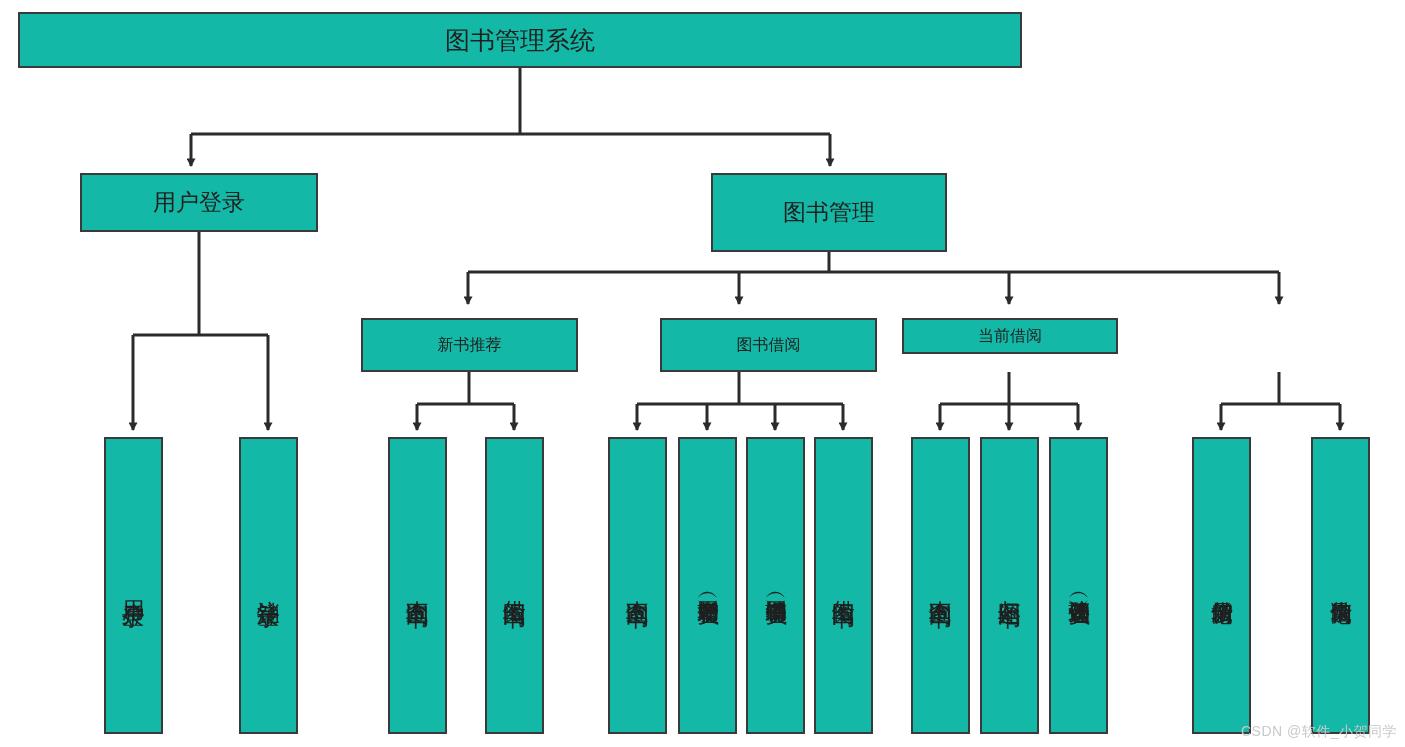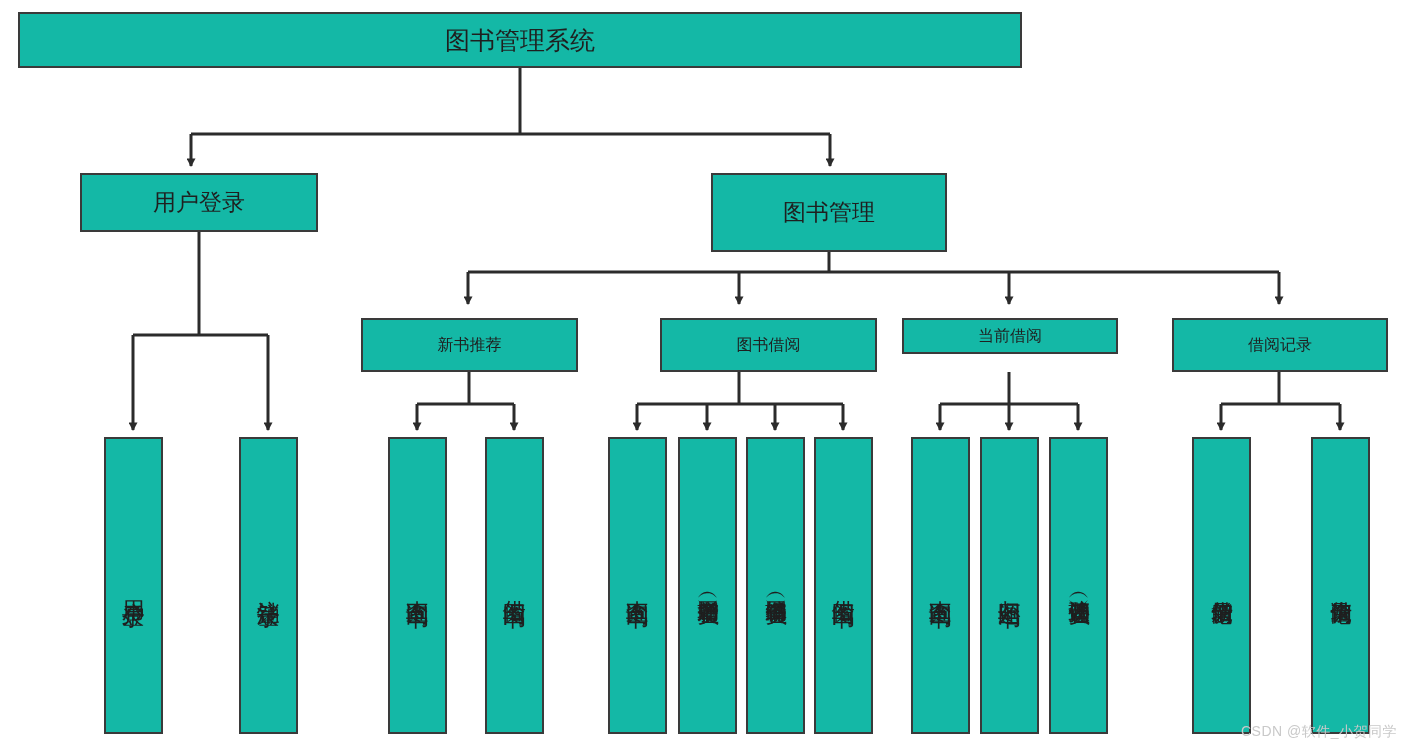--- a/index.html
+++ b/index.html
@@ -137,23 +137,20 @@
 
   <div class="node level2" style="left:361px; top:318px; width:217px; height:54px;">
     <span>新书推荐</span>
   </div>
   <div class="node level2" style="left:632px; top:318px; width:217px; height:54px;margin-left:28px;">
     <span>图书借阅</span>
   </div>
   <div class="node level2" style="left:902px; top:318px; width:216px; height:36px;">
     <span>当前借阅</span>
   </div>
-  <div class="node level2" style="left:1172px; top:318px; width:216px; height:54px;">
-    <span>借阅记录</span>
-  </div>
 
   <div class="node leaf" style="left:104px; top:437px; width:59px; height:297px;">
     <span>用户登录</span>
   </div>
   <div class="node leaf" style="left:239px; top:437px; width:59px; height:297px;">
     <span>注销登录</span>
   </div>
 
   <div class="node leaf" style="left:388px; top:437px; width:59px; height:297px;">
     <span>查询图书</span>

